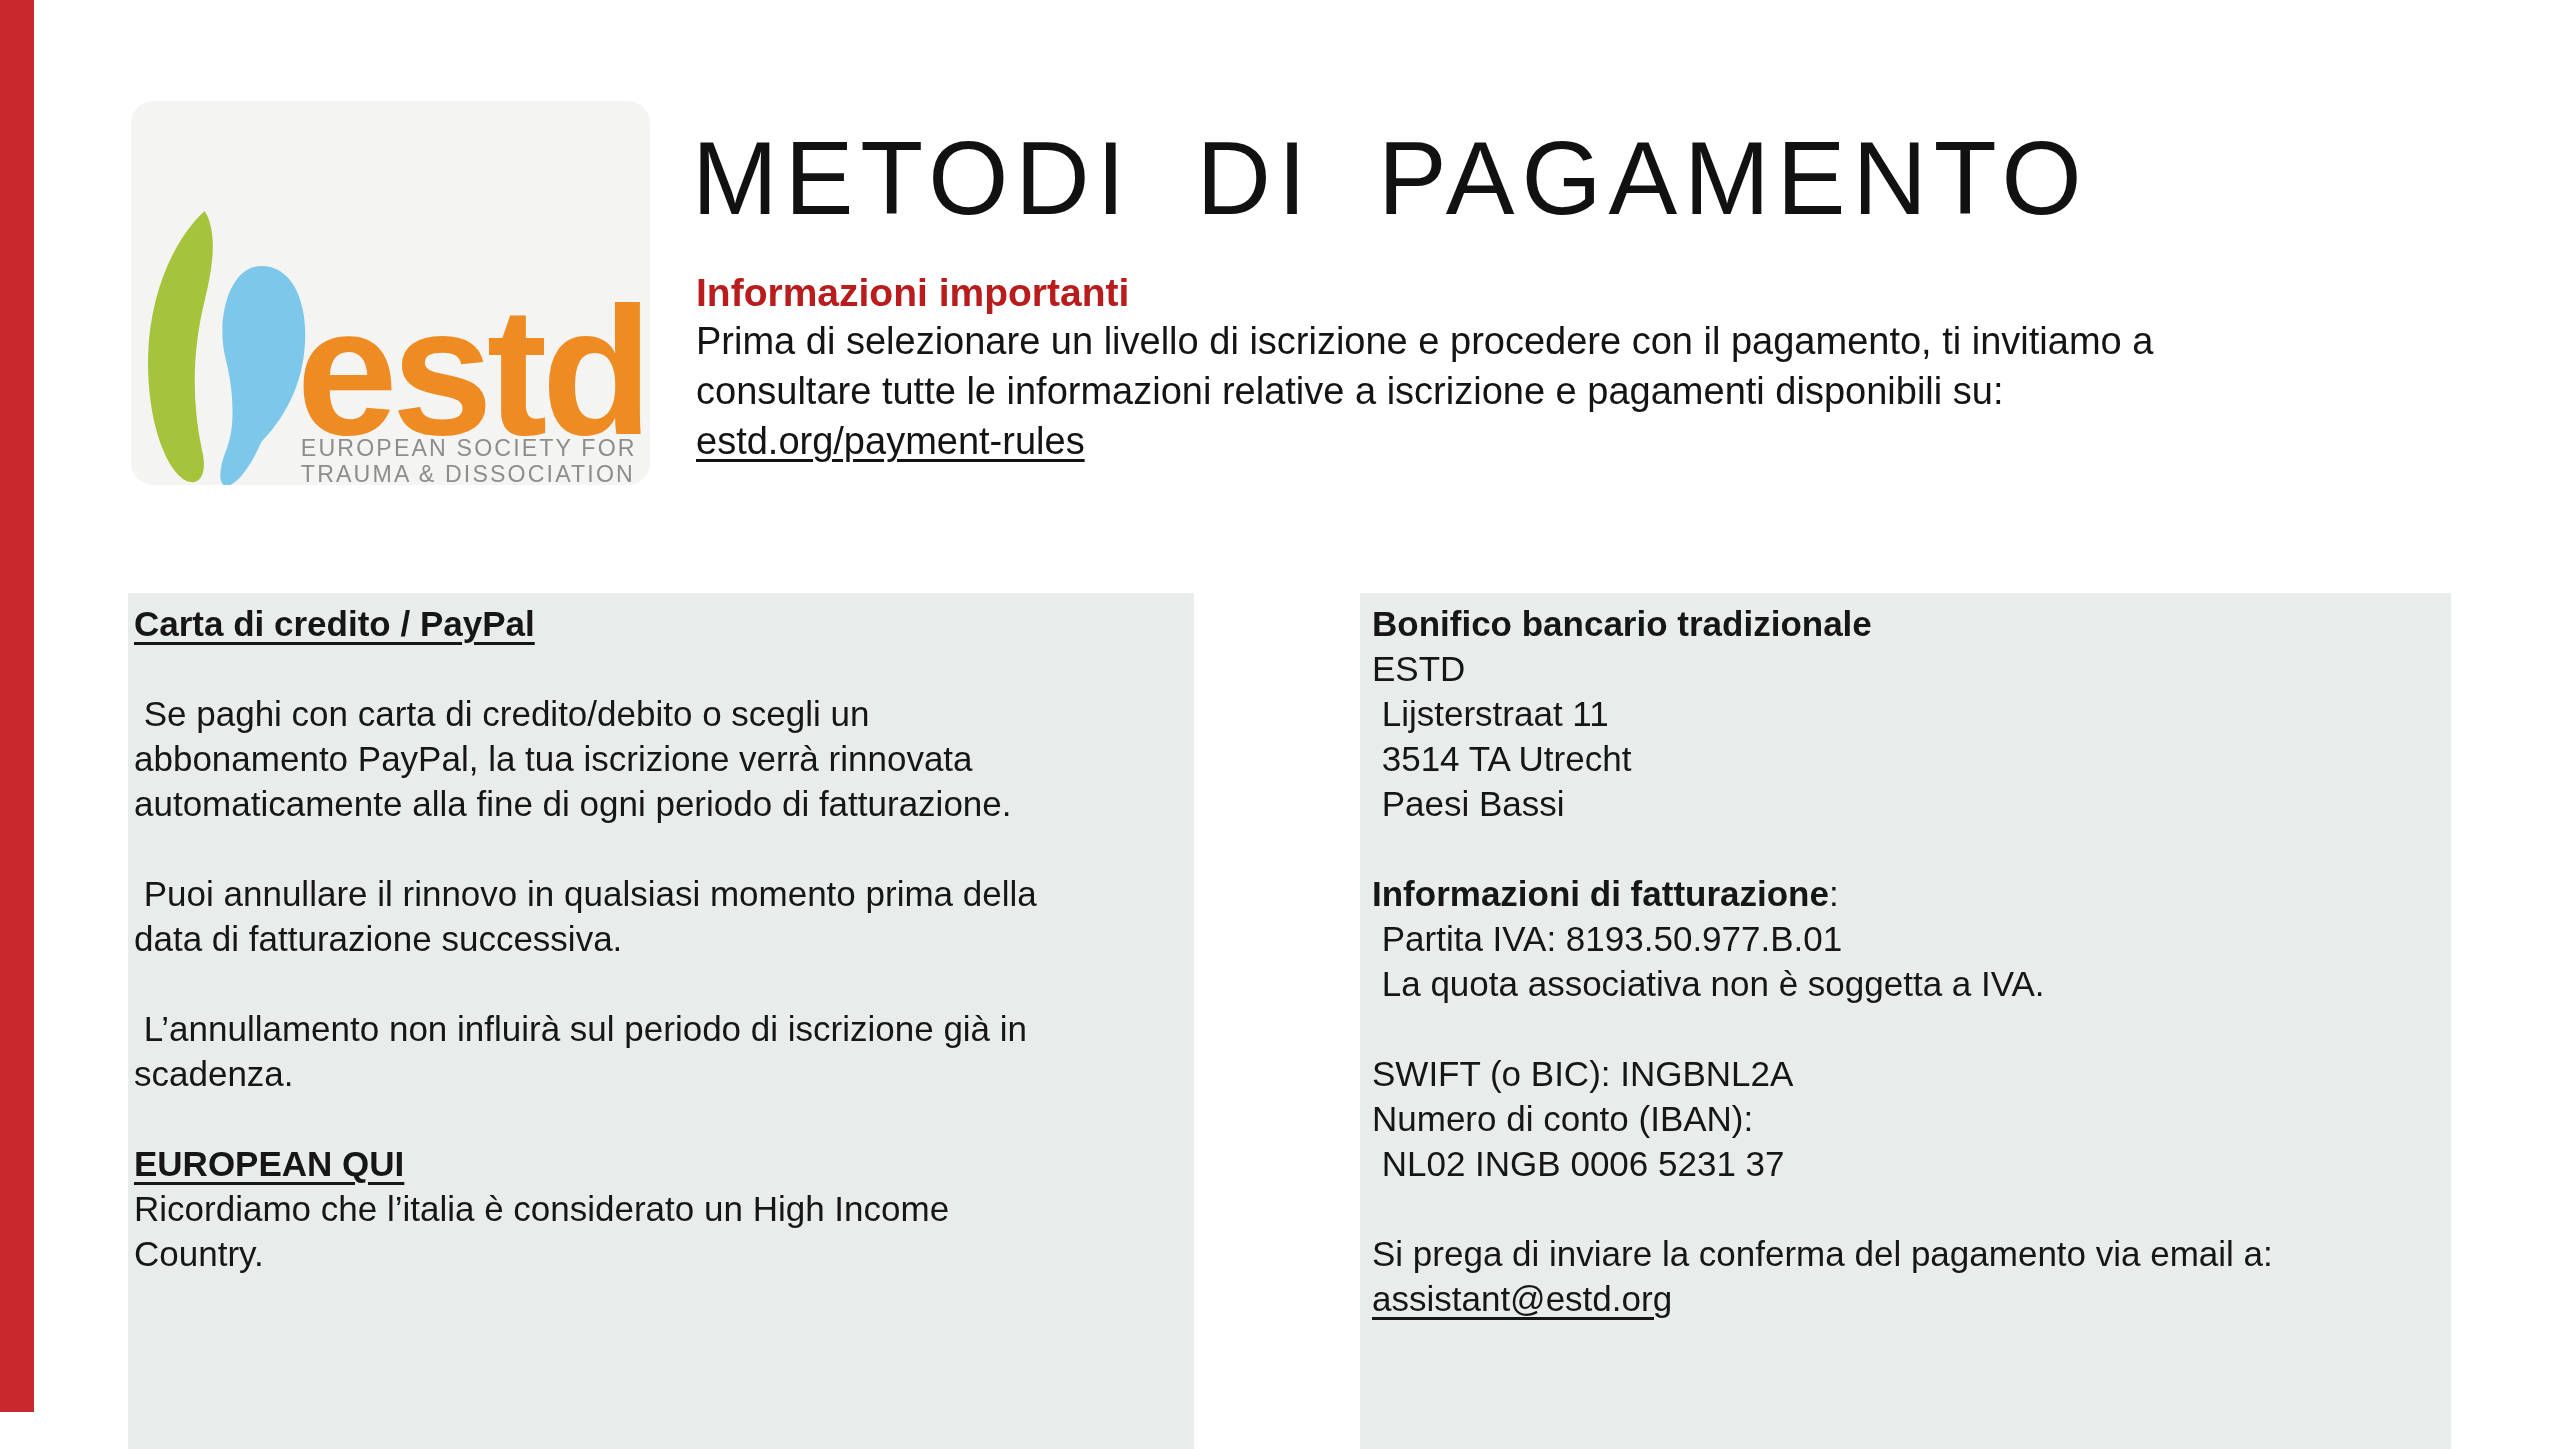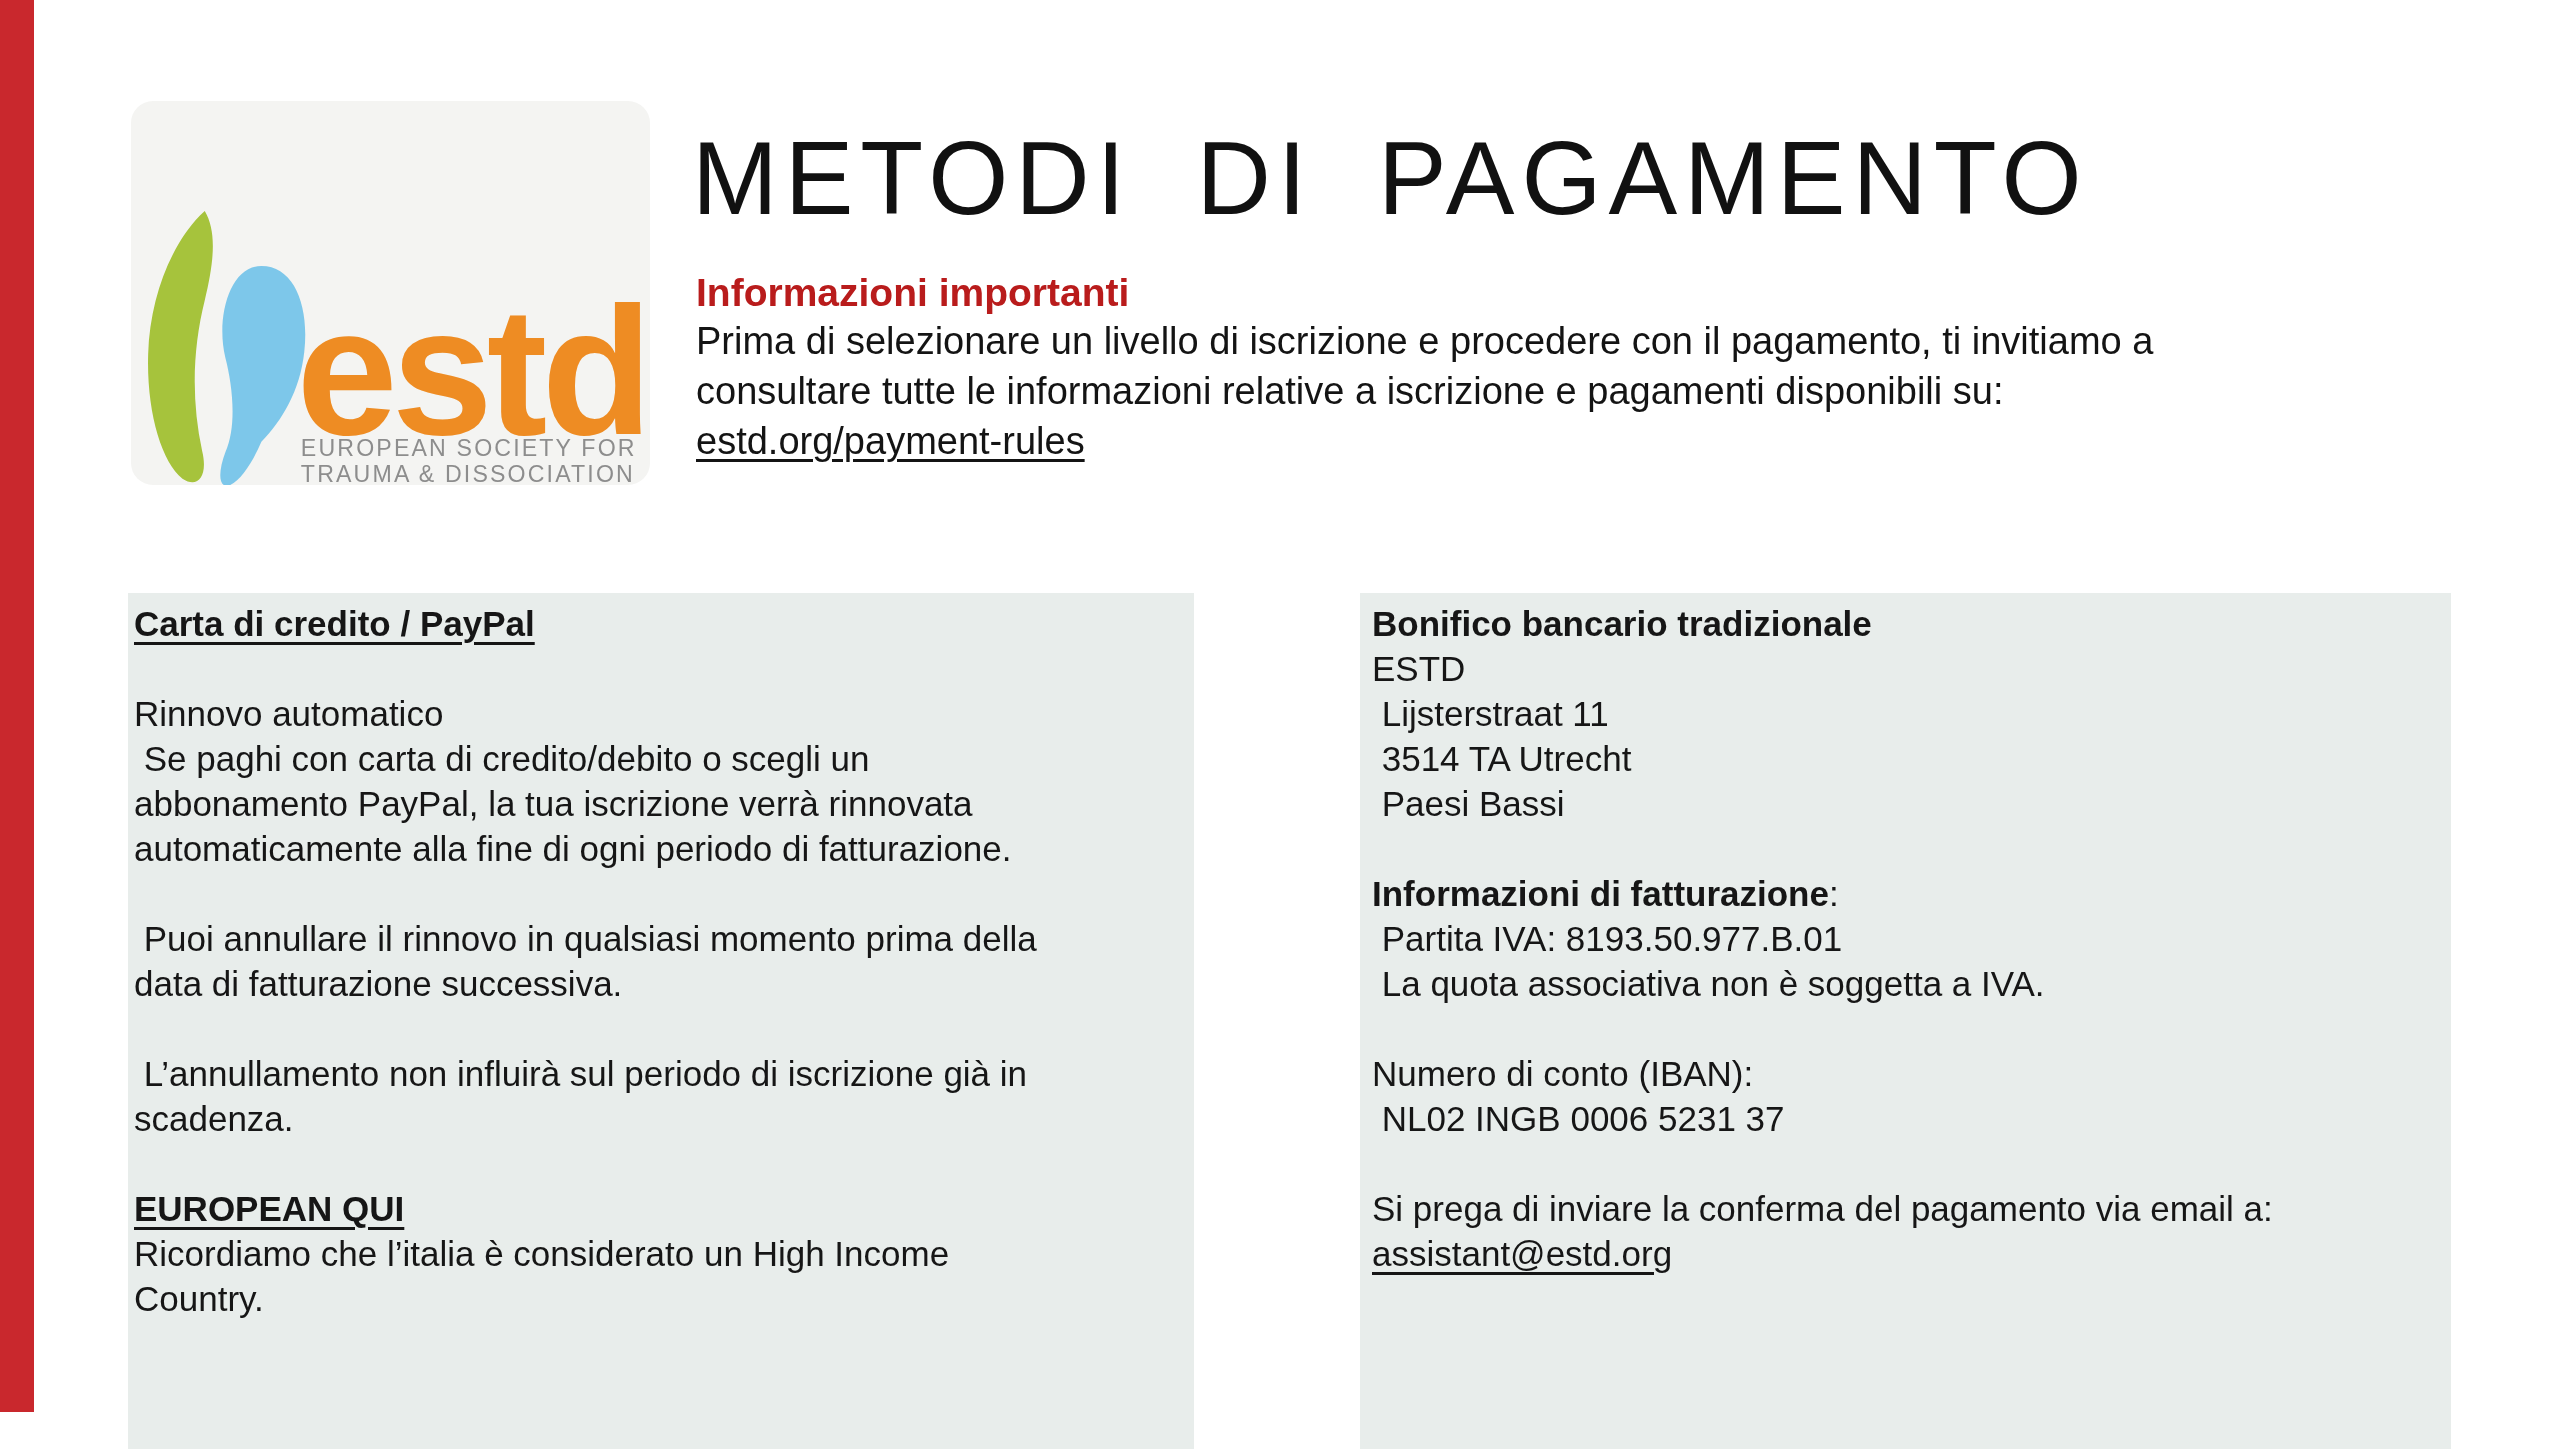--- a/index.html
+++ b/index.html
@@ -46,21 +46,20 @@
 
 <div class="intro">
     <div class="line"><span>Prima di selezionare un livello di iscrizione e procedere con il pagamento, ti invitiamo a</span></div>
     <div class="line"><span>consultare tutte le informazioni relative a iscrizione e pagamenti disponibili su:</span></div>
     <div class="line"><span class="u">estd.org/payment-rules</span></div>
   </div>
 
 <div class="panel panel-left">
     <div class="line"><span class="b u">Carta di credito / PayPal</span></div>
     <div class="line">&nbsp;</div>
-    <div class="line"><span>Rinnovo automatico</span></div>
     <div class="line"><span> Se paghi con carta di credito/debito o scegli un</span></div>
     <div class="line"><span>abbonamento PayPal, la tua iscrizione verrà rinnovata</span></div>
     <div class="line"><span>automaticamente alla fine di ogni periodo di fatturazione.</span></div>
     <div class="line">&nbsp;</div>
     <div class="line"><span> Puoi annullare il rinnovo in qualsiasi momento prima della</span></div>
     <div class="line"><span>data di fatturazione successiva.</span></div>
     <div class="line">&nbsp;</div>
     <div class="line"><span> L’annullamento non influirà sul periodo di iscrizione già in</span></div>
     <div class="line"><span>scadenza.</span></div>
     <div class="line">&nbsp;</div>
@@ -73,19 +72,20 @@
     <div class="line"><span class="b">Bonifico bancario tradizionale</span></div>
     <div class="line"><span>ESTD</span></div>
     <div class="line"><span> Lijsterstraat 11</span></div>
     <div class="line"><span> 3514 TA Utrecht</span></div>
     <div class="line"><span> Paesi Bassi</span></div>
     <div class="line">&nbsp;</div>
     <div class="line"><span class="b">Informazioni di fatturazione</span><span>:</span></div>
     <div class="line"><span> Partita IVA: 8193.50.977.B.01</span></div>
     <div class="line"><span> La quota associativa non è soggetta a IVA.</span></div>
     <div class="line">&nbsp;</div>
+    <div class="line"><span>SWIFT (o BIC): INGBNL2A</span></div>
     <div class="line"><span>Numero di conto (IBAN):</span></div>
     <div class="line"><span> NL02 INGB 0006 5231 37</span></div>
     <div class="line">&nbsp;</div>
     <div class="line"><span>Si prega di inviare la conferma del pagamento via email a:</span></div>
     <div class="line"><span class="u">assistant@estd.org</span></div>
   </div>
 
 
 </body></html>

